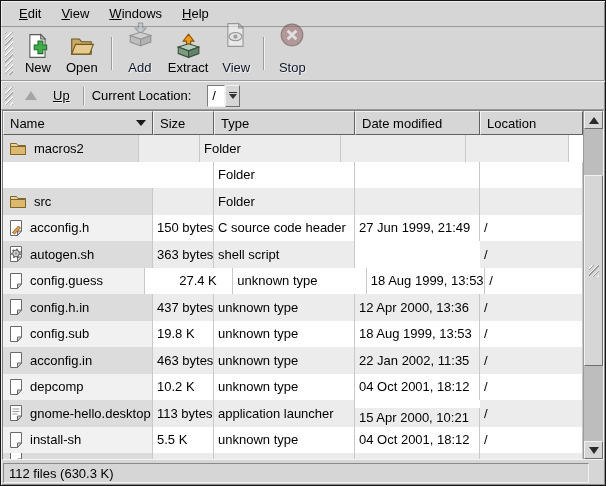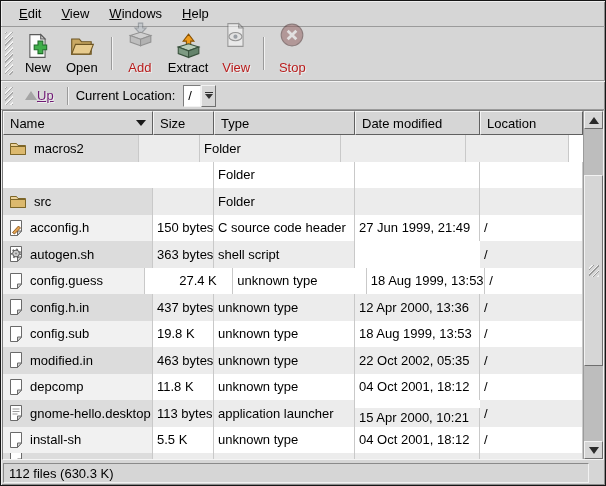--- a/index.html
+++ b/index.html
@@ -19,34 +19,34 @@
   .menu-item u{text-decoration:underline;}
   
   .toolbar{height:54px;flex:0 0 auto;display:flex;align-items:stretch;
     border-bottom:1px solid #9b9b9b;padding:2px 0 2px 4px;}
   .handle{width:8px;margin:3px 4px 3px 0;flex:0 0 auto;
     background:repeating-linear-gradient(135deg,#f2f2f2 0 1px,#a9a9a9 1px 2px,#d6d6d6 2px 4px);}
   .tb-btn{display:flex;flex-direction:column;align-items:center;justify-content:flex-end;
     padding:2px 6px;margin:0 1px;min-width:40px;cursor:default;}
   .tb-btn .tb-icon{height:28px;display:flex;align-items:center;justify-content:center;}
   .tb-btn .tb-label{line-height:16px;}
-  .tb-btn.disabled .tb-label{color:#b91c1c;text-shadow:1px 1px 0 #f0f0f0;margin-top:12px;}
+  .tb-btn.disabled .tb-label{color:#0f172a;text-shadow:1px 1px 0 #f0f0f0;margin-top:12px;}
   .tb-btn.disabled .tb-icon{opacity:.5;filter:grayscale(45%);}
   .tb-sep{width:2px;margin:8px 6px;border-left:1px solid #9b9b9b;border-right:1px solid #f2f2f2;}
   
   .locbar{height:29px;flex:0 0 auto;display:flex;align-items:center;
     border-top:1px solid #f4f4f4;border-bottom:1px solid #9b9b9b;padding:2px 0 2px 4px;}
   .locbar .handle{height:18px;margin:0 6px 0 0;}
-  .up-btn{display:flex;align-items:center;gap:0;padding:2px 6px;color:#701a75;
+  .up-btn{display:flex;align-items:center;gap:16px;padding:2px 6px;color:#000000;
     text-shadow:1px 1px 0 #f0f0f0;cursor:default;}
   .up-btn .up-label{text-decoration:underline;}
   .up-tri{width:0;height:0;border-left:6px solid transparent;border-right:6px solid transparent;
     border-bottom:9px solid #a5a5a5;}
   .loc-sep{width:2px;height:18px;margin:0 7px;border-left:1px solid #9b9b9b;border-right:1px solid #f2f2f2;}
-  .loc-label{margin-right:8px;}
+  .loc-label{margin-right:16px;}
   .combo{display:flex;align-items:stretch;height:22px;}
   .combo-entry{width:18px;background:#fff;border:1px solid;
     border-color:#7d7d7d #f2f2f2 #f2f2f2 #7d7d7d;display:flex;align-items:center;padding-left:4px;}
   .combo-btn{width:15px;background:#d6d6d6;border:1px solid;
     border-color:#f2f2f2 #6f6f6f #6f6f6f #f2f2f2;display:flex;align-items:center;justify-content:center;
     flex-direction:column;gap:1px;cursor:default;}
   .combo-arrow{width:0;height:0;border-left:4px solid transparent;border-right:4px solid transparent;
     border-top:5px solid #333;}
   .combo-line{width:8px;height:1px;background:#333;}
   
@@ -404,47 +404,47 @@
             </div>
           </div>
           <div class="row shaded">
             <div class="cell namec" style="width: 150px;">
               <span class="ricon">
                 <svg width="14" height="16" viewBox="0 0 14 16">
                   <path d="M1.5 .5h11v10.5l-4 4.5h-7z" fill="#ffffff" stroke="#6a6a6a"></path>
                   <path d="M12.5 11l-4 4.5V11z" fill="#d9d9d9" stroke="#6a6a6a"></path>
                 </svg>
               </span>
-              <span>modified.in</span>
+              <span>acconfig.in</span>
             </div>
             <div class="cell" style="width: 61px;">
               <span>463 bytes</span>
             </div>
             <div class="cell" style="width: 141px;">
               <span>unknown type</span>
             </div>
             <div class="cell" style="width: 125px;">
-              <span>22 Oct 2002, 05:35</span>
+              <span>22 Jan 2002, 11:35</span>
             </div>
             <div class="cell" style="width: 103px;">
               <span>/</span>
             </div>
           </div>
           <div class="row plain">
             <div class="cell namec" style="width: 150px;">
               <span class="ricon">
                 <svg width="14" height="16" viewBox="0 0 14 16">
                   <path d="M1.5 .5h11v10.5l-4 4.5h-7z" fill="#ffffff" stroke="#6a6a6a"></path>
                   <path d="M12.5 11l-4 4.5V11z" fill="#d9d9d9" stroke="#6a6a6a"></path>
                 </svg>
               </span>
               <span>depcomp</span>
             </div>
             <div class="cell" style="width: 61px;">
-              <span>11.8 K</span>
+              <span>10.2 K</span>
             </div>
             <div class="cell" style="width: 141px;">
               <span>unknown type</span>
             </div>
             <div class="cell" style="width: 125px;">
               <span>04 Oct 2001, 18:12</span>
             </div>
             <div class="cell" style="width: 103px;">
               <span>/</span>
             </div>

